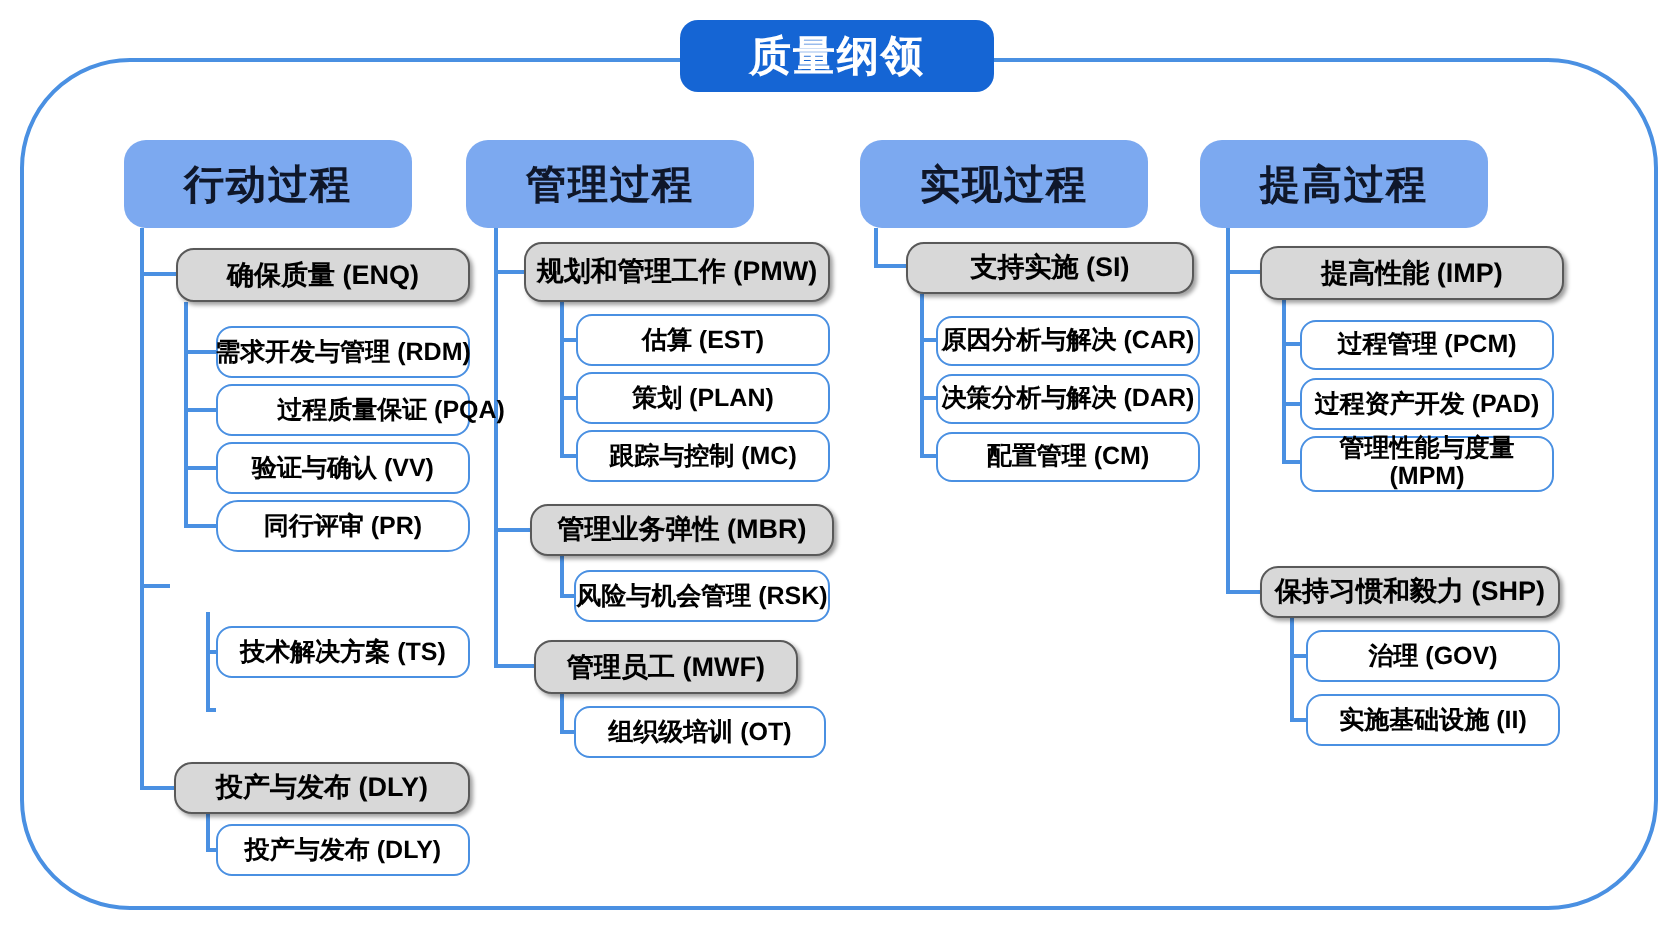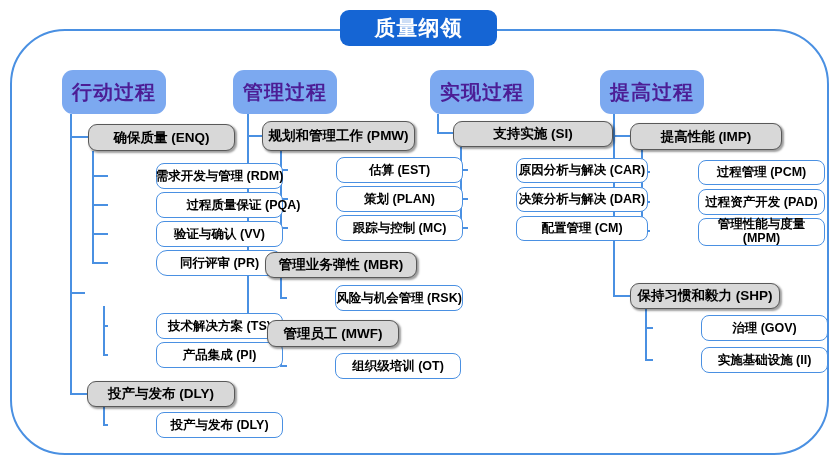--- a/index.html
+++ b/index.html
@@ -10,34 +10,34 @@
   .frame{
     position:absolute;left:10px;top:29px;width:819px;height:426px;
     border:2px solid #4a90e2;border-radius:55px;box-sizing:border-box;background:#ffffff;
   }
   .title{
     position:absolute;left:340px;top:10px;width:157px;height:36px;z-index:5;
     background:#1565d4;border-radius:9px;color:#ffffff;font-size:21px;font-weight:bold;
     display:flex;align-items:center;justify-content:center;letter-spacing:1px;
   }
   .hdr{
-    position:absolute;width:104px;height:44px;z-index:3;
-    background:#7ca9f0;border-radius:11px;color:#4c1d95;font-size:20px;font-weight:bold;
+    position:absolute;width:144px;height:44px;z-index:3;
+    background:#7ca9f0;border-radius:11px;color:#0f172a;font-size:20px;font-weight:bold;
     display:flex;align-items:center;justify-content:center;letter-spacing:1px;
   }
   .grp{
     position:absolute;z-index:3;background:#d8d8d8;border:1.5px solid #595959;border-radius:9px;
     box-sizing:border-box;color:#000;font-size:13.5px;font-weight:bold;white-space:nowrap;
     display:flex;align-items:center;justify-content:center;
     box-shadow:1.5px 1.5px 2px rgba(0,0,0,0.38);
   }
   .leaf{
     position:absolute;z-index:3;background:#ffffff;border:1.5px solid #4a90e2;border-radius:8px;
     box-sizing:border-box;color:#000;font-size:12.5px;font-weight:bold;white-space:nowrap;
-    display:flex;align-items:center;justify-content:center;margin-left:48px;
+    display:flex;align-items:center;justify-content:center;
   }
   .leaf.wrap{white-space:normal;text-align:center;line-height:1.1;}
   .ln{position:absolute;background:#4a90e2;z-index:1;}
 </style>
 </head>
 <body>
 
 <div class="canvas">
 
   <div class="frame"></div>
@@ -57,21 +57,20 @@
   <div class="ln" style="left:92px;top:233px;width:16px;height:2px;"></div>
   <div class="leaf" style="left:108px;top:221px;width:127px;height:26px;">验证与确认 (VV)</div>
   <div class="ln" style="left:92px;top:262px;width:16px;height:2px;"></div>
   <div class="leaf" style="left:108px;top:250px;width:127px;height:26px;border-radius:11px;">同行评审 (PR)</div>
 
   <div class="ln" style="left:70px;top:292px;width:15px;height:2px;"></div>
   <div class="ln" style="left:103px;top:306px;width:2px;height:50px;"></div>
   <div class="ln" style="left:103px;top:325px;width:5px;height:2px;"></div>
   <div class="leaf" style="left:108px;top:313px;width:127px;height:26px;">技术解决方案 (TS)</div>
   <div class="ln" style="left:103px;top:354px;width:5px;height:2px;"></div>
-  <div class="leaf" style="left:108px;top:342px;width:127px;height:26px;">产品集成 (PI)</div>
 
   <div class="ln" style="left:70px;top:393px;width:18px;height:2px;"></div>
   <div class="grp" style="left:87px;top:381px;width:148px;height:26px;">投产与发布 (DLY)</div>
   <div class="ln" style="left:103px;top:407px;width:2px;height:19px;"></div>
   <div class="ln" style="left:103px;top:424px;width:5px;height:2px;"></div>
   <div class="leaf" style="left:108px;top:412px;width:127px;height:26px;">投产与发布 (DLY)</div>
 
   <div class="hdr" style="left:233px;top:70px;">管理过程</div>
   <div class="ln" style="left:247px;top:114px;width:2px;height:219px;"></div>
 
@@ -94,21 +93,21 @@
   <div class="ln" style="left:247px;top:332px;width:20px;height:2px;"></div>
   <div class="grp" style="left:267px;top:320px;width:132px;height:27px;">管理员工 (MWF)</div>
   <div class="ln" style="left:280px;top:347px;width:2px;height:20px;"></div>
   <div class="ln" style="left:280px;top:365px;width:7px;height:2px;"></div>
   <div class="leaf" style="left:287px;top:353px;width:126px;height:26px;">组织级培训 (OT)</div>
 
   <div class="hdr" style="left:430px;top:70px;">实现过程</div>
   <div class="ln" style="left:437px;top:114px;width:2px;height:20px;"></div>
 
   <div class="ln" style="left:437px;top:132px;width:16px;height:2px;"></div>
-  <div class="grp" style="left:453px;top:121px;width:160px;height:26px;">支持实施 (SI)</div>
+  <div class="grp" style="left:453px;top:121px;width:144px;height:26px;">支持实施 (SI)</div>
   <div class="ln" style="left:460px;top:147px;width:2px;height:82px;"></div>
   <div class="ln" style="left:460px;top:169px;width:8px;height:2px;"></div>
   <div class="leaf" style="left:468px;top:158px;width:132px;height:25px;">原因分析与解决 (CAR)</div>
   <div class="ln" style="left:460px;top:198px;width:8px;height:2px;"></div>
   <div class="leaf" style="left:468px;top:187px;width:132px;height:25px;">决策分析与解决 (DAR)</div>
   <div class="ln" style="left:460px;top:227px;width:8px;height:2px;"></div>
   <div class="leaf" style="left:468px;top:216px;width:132px;height:25px;">配置管理 (CM)</div>
 
   <div class="hdr" style="left:600px;top:70px;">提高过程</div>
   <div class="ln" style="left:613px;top:114px;width:2px;height:182px;"></div>

